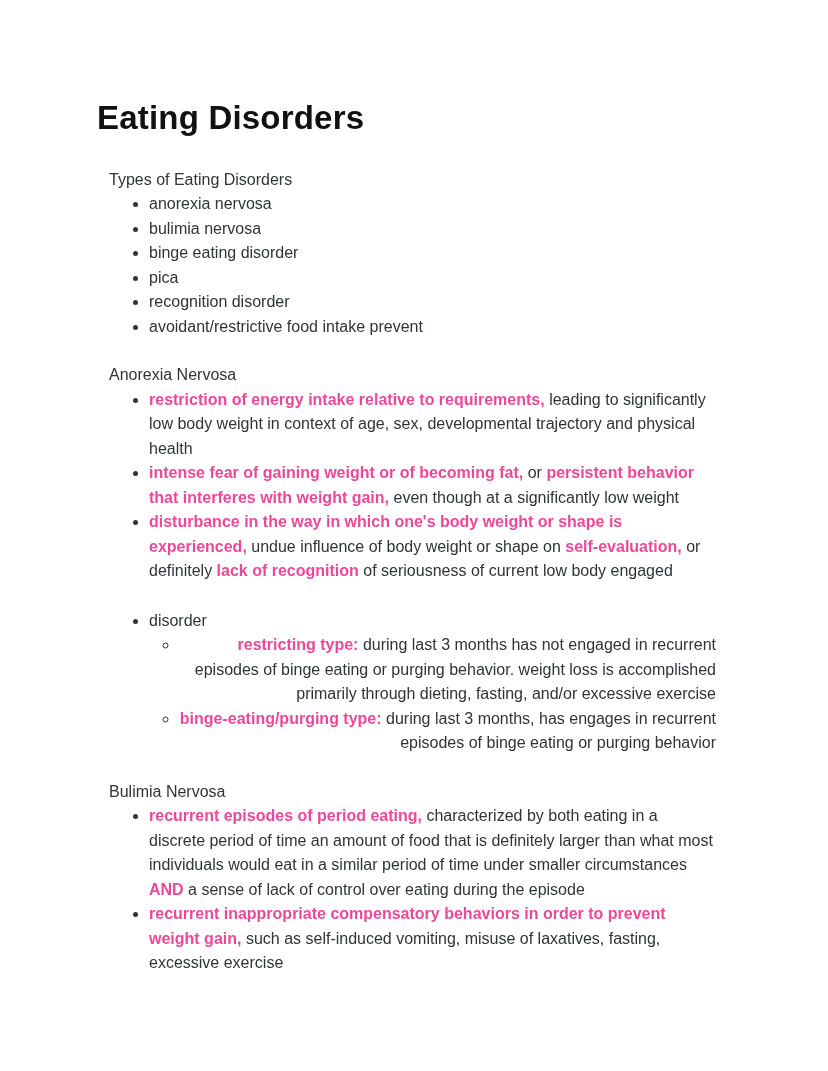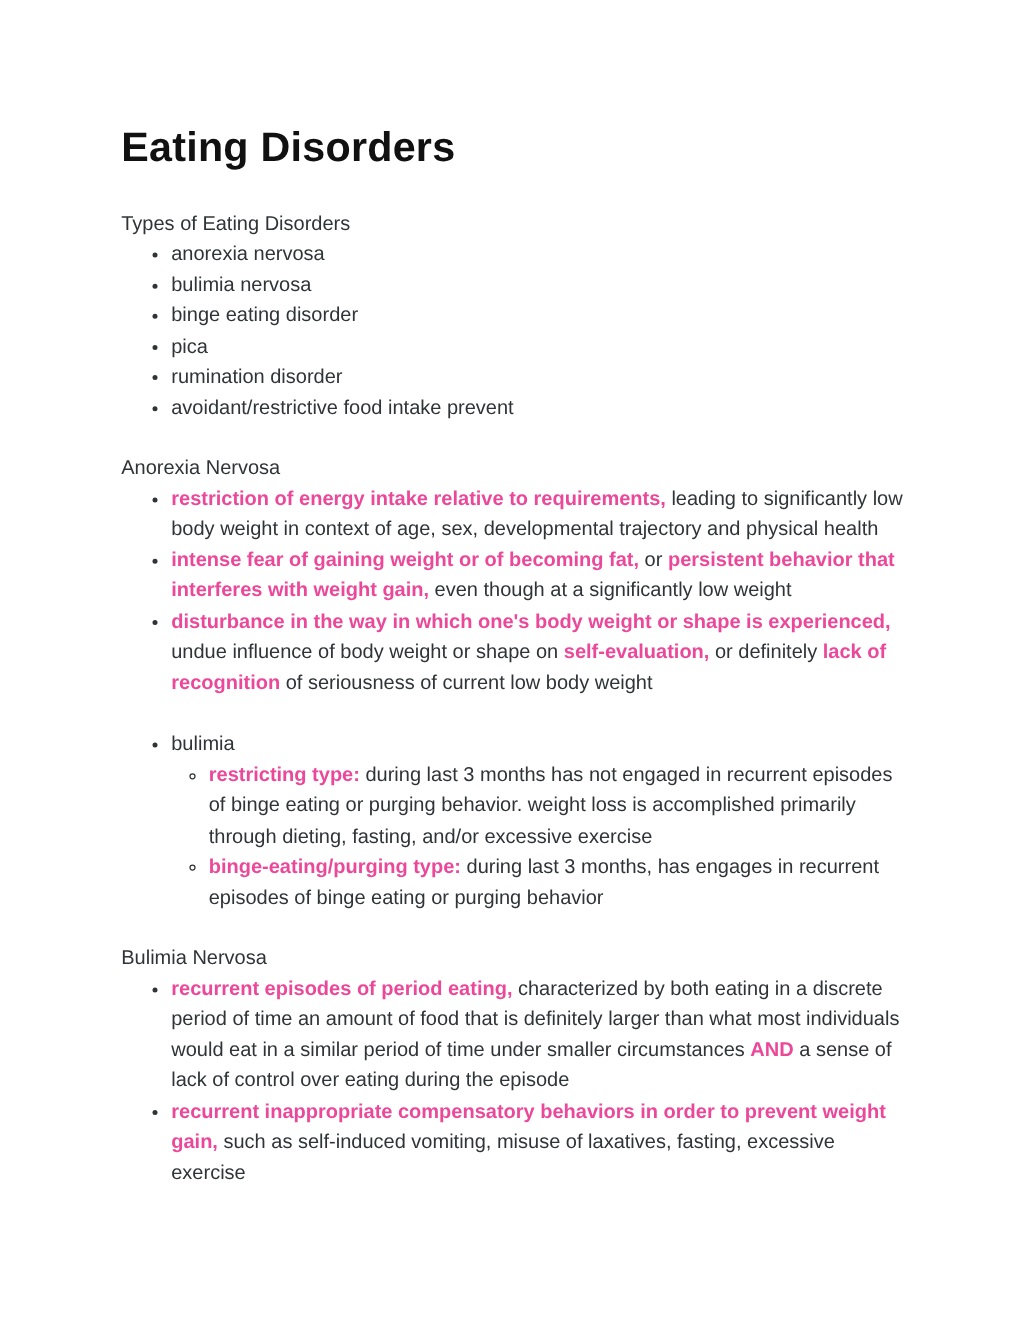--- a/index.html
+++ b/index.html
@@ -36,63 +36,64 @@
   }
   ul.bullets {
     margin: 0 0 24px 0;
     padding-left: 40px;
     list-style: disc;
   }
   ul.bullets ul.sub {
     margin: 0 0 0 0;
     padding-left: 30px;
     list-style: circle;
+    text-align: right;
   }
   li {
     padding-left: 0px;
     color: #2f3437;
   }
   li strong, .rich strong {
     font-weight: 700;
     color: #ec4899;
   }
   li.gap-above {
     margin-top: 25px;
   }
   .section {
-    margin: 0;
+    margin: 12px;
   }
 </style>
 </head>
 <body>
 
 <div class="page">
 
   <h1 class="doc-title">Eating Disorders</h1>
 
   <div class="section">
     <p class="section-heading">Types of Eating Disorders</p>
     <ul class="bullets">
       <li>anorexia nervosa</li>
       <li>bulimia nervosa</li>
       <li>binge eating disorder</li>
       <li>pica</li>
-      <li>rumination disorder</li>
+      <li>recognition disorder</li>
       <li>avoidant/restrictive food intake prevent</li>
     </ul>
   </div>
 
   <div class="section">
     <p class="section-heading">Anorexia Nervosa</p>
     <ul class="bullets">
       <li class="rich"><strong>restriction of energy intake relative to requirements,</strong><span> leading to significantly low body weight in context of age, sex, developmental trajectory and physical health</span></li>
       <li class="rich"><strong>intense fear of gaining weight or of becoming fat,</strong><span> or </span><strong>persistent behavior that interferes with weight gain,</strong><span> even though at a significantly low weight</span></li>
-      <li class="rich"><strong>disturbance in the way in which one's body weight or shape is experienced,</strong><span> undue influence of body weight or shape on </span><strong>self-evaluation,</strong><span> or definitely </span><strong>lack of recognition</strong><span> of seriousness of current low body weight</span></li>
+      <li class="rich"><strong>disturbance in the way in which one's body weight or shape is experienced,</strong><span> undue influence of body weight or shape on </span><strong>self-evaluation,</strong><span> or definitely </span><strong>lack of recognition</strong><span> of seriousness of current low body engaged</span></li>
       <li class="gap-above">
-        <span>bulimia</span>
+        <span>disorder</span>
         <ul class="sub">
           <li class="rich"><strong>restricting type:</strong><span> during last 3 months has not engaged in recurrent episodes of binge eating or purging behavior. weight loss is accomplished primarily through dieting, fasting, and/or excessive exercise</span></li>
           <li class="rich"><strong>binge-eating/purging type:</strong><span> during last 3 months, has engages in recurrent episodes of binge eating or purging behavior</span></li>
         </ul>
       </li>
     </ul>
   </div>
 
   <div class="section">
     <p class="section-heading">Bulimia Nervosa</p>

